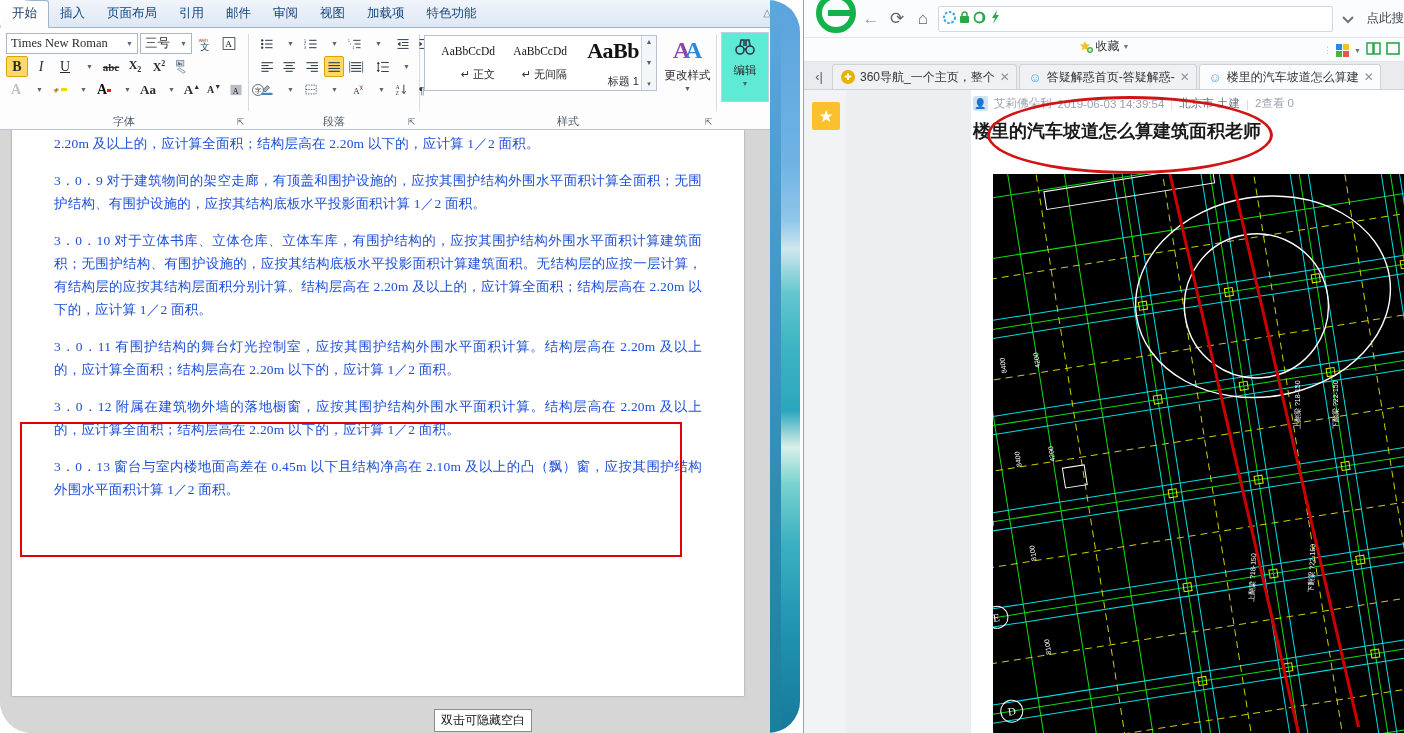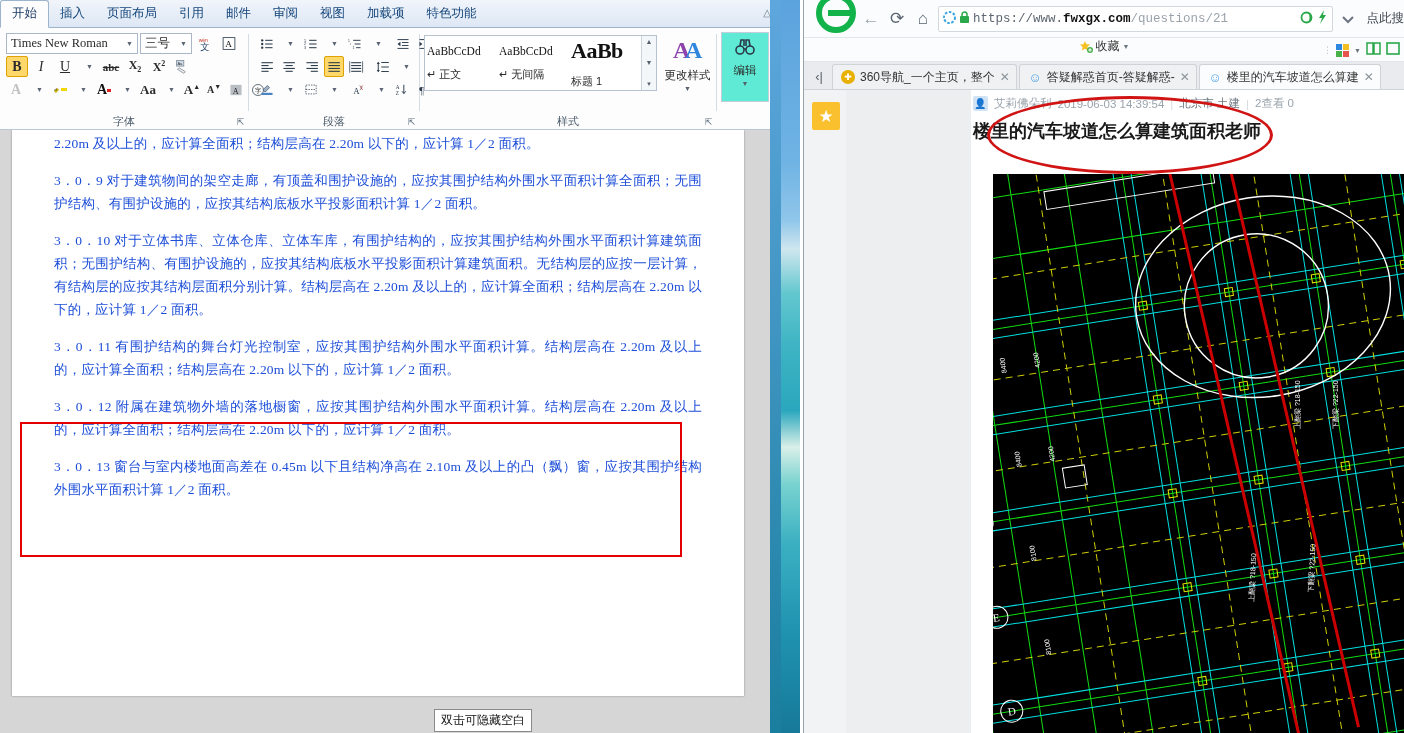--- a/index.html
+++ b/index.html
@@ -6,21 +6,21 @@
   html, body {
     width: 1404px; height: 733px; overflow: hidden;
     font-family: "Liberation Sans", sans-serif;
     background: #ffffff;
   }
   #root { position: relative; width: 1404px; height: 733px; }
 
   
   #word {
     position: absolute; left: 0; top: 0; width: 800px; height: 733px;
-    background: #ffffff; overflow: hidden;
+    background: #ffffff; overflow: hidden; border-radius: 32px;
   }
   .ribbon-tabs {
     position: relative; height: 28px;
     background: linear-gradient(#f1f5fb, #dde7f4);
     border-bottom: 1px solid #9cb4cc;
     display: flex; align-items: flex-end; padding-left: 0px;
   }
   .rtab {
     font-size: 12.5px; color: #14457a; padding: 5px 11px 6px 11px;
     line-height: 15px; white-space: nowrap;
@@ -78,21 +78,21 @@
   .sub-x { font-size: 12px; } .sub-x sub, .sub-x sup { font-size: 8px; }
   .redbar { display:block; width:14px; height:3px; background:#d22; margin: 1px auto 0; }
   .litem { display: flex; align-items: center; }
 
   .stylegal {
     border: 1px solid #b6c2d0; background: #fff; height: 56px;
     display: flex; align-items: stretch; margin-top: 3px;
   }
   .sitem {
     width: 72px; display: flex; flex-direction: column;
-    align-items: flex-start; justify-content: center; gap: 10px; padding: 0 2px;
+    align-items: flex-end; justify-content: center; gap: 10px; padding: 0 2px;
   }
   .sitem .prev { font-size: 11.5px; font-family: "Liberation Serif", serif; color: #111; white-space: nowrap; }
   .sitem .prev.big { font-size: 22px; font-weight: bold; letter-spacing: -0.5px; overflow: hidden; }
   .sitem .nm { font-size: 11px; color: #2b2b2b; white-space: nowrap; }
   .galscroll {
     width: 15px; border-left: 1px solid #cbd4de; display: flex;
     flex-direction: column; justify-content: space-between; align-items: center;
     background: #f4f7fa; padding: 2px 0;
   }
   .galscroll div { font-size: 7px; color: #55606d; }
@@ -685,21 +685,20 @@
         <svg width="13" height="13" viewBox="0 0 13 13">
               <circle cx="6.5" cy="6.5" r="5.5" fill="none" stroke="#3aa5e0" stroke-width="2" stroke-dasharray="2.5 1.6"></circle>
             </svg>
       </span>
       <span class="u-ic">
         <svg width="11" height="13" viewBox="0 0 11 13">
               <rect x="1" y="5" width="9" height="7" rx="1" fill="#2aa84a"></rect>
               <path d="M3 5 V3.5 a2.5 2.5 0 0 1 5 0 V5" fill="none" stroke="#2aa84a" stroke-width="1.5"></path>
             </svg>
       </span>
-      <span class="url-text"><span class="scheme">https://www.</span><span class="host">fwxgx.com</span><span class="path">/questions/21</span></span>
       <span class="u-right">
         <span>
           <svg width="13" height="13" viewBox="0 0 13 13">
                 <circle cx="6.5" cy="6.5" r="5" fill="none" stroke="#2aa84a" stroke-width="1.8"></circle>
                 <path d="M6.5 1.5 a5 5 0 0 1 0 10 a3 5 0 0 0 0-10" fill="#2aa84a"></path>
               </svg>
         </span>
         <span>
           <svg width="11" height="14" viewBox="0 0 11 14">
                 <path d="M7 0 L2 8 h3 l-2 6 6-9 h-3z" fill="#2aa84a"></path>

